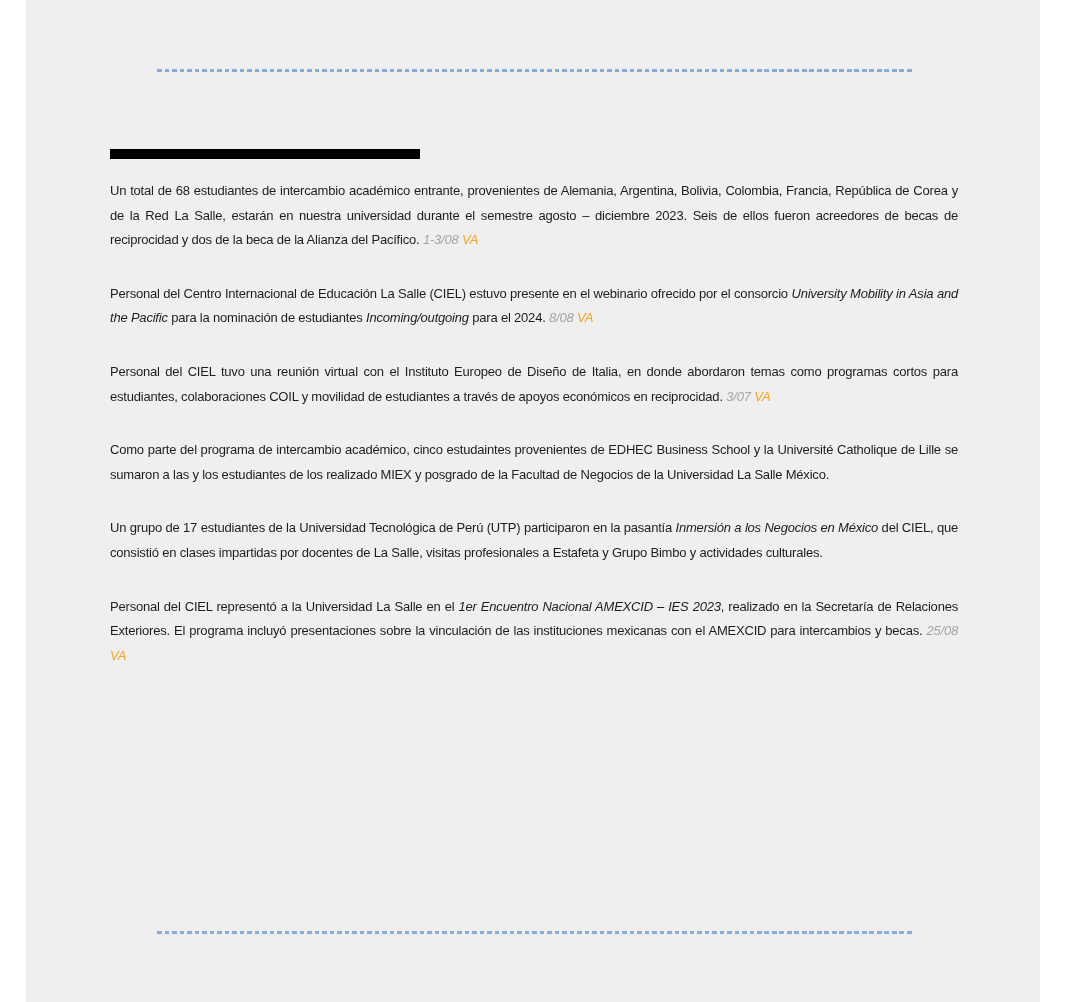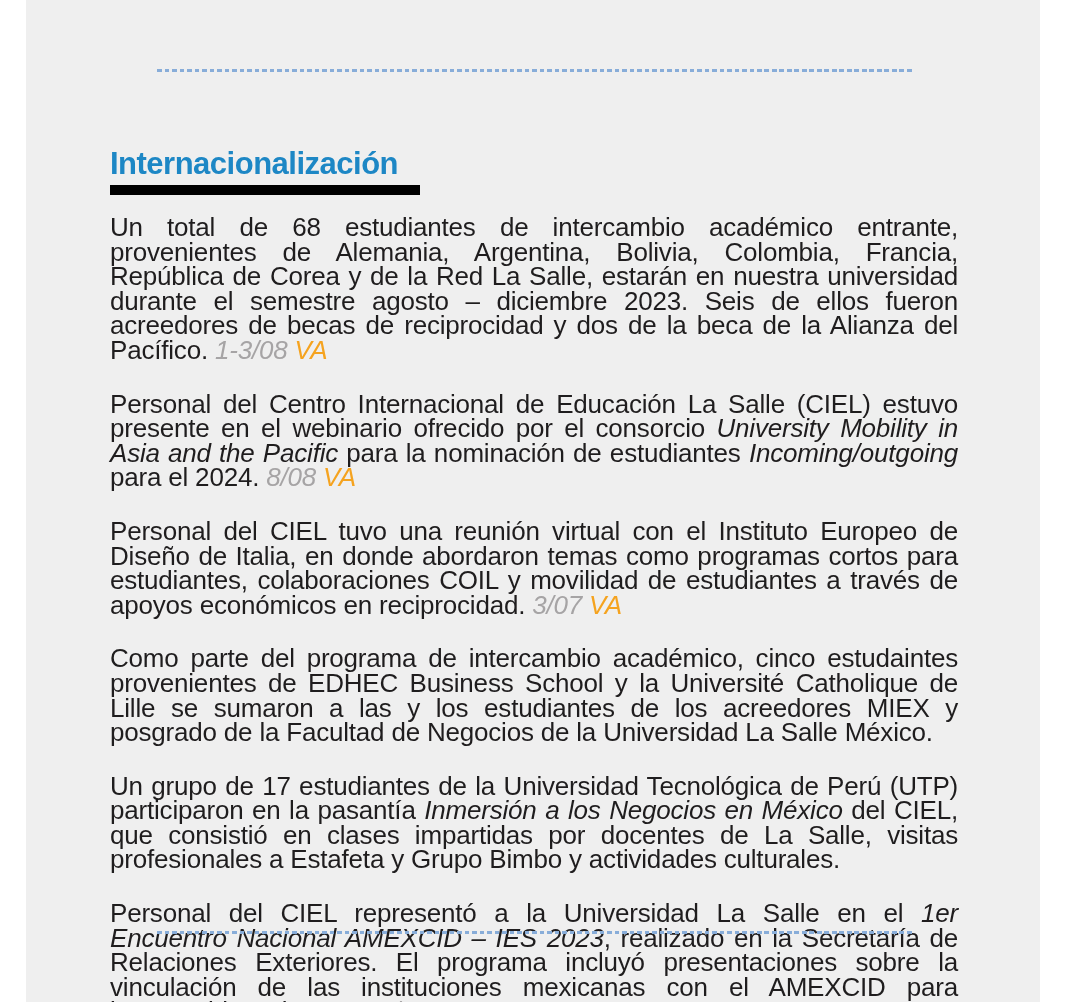--- a/index.html
+++ b/index.html
@@ -41,46 +41,45 @@
     letter-spacing:-0.5px;
     color:var(--heading-blue);
   }
   .title-bar{
     width:310px;height:10px;margin-top:3px;
     background:var(--title-bar-black);
   }
   .paragraphs{margin-top:20px;}
   p.para{
     margin:0 0 29px 0;
-    font-size:26px;
+    font-size:13px;
     line-height:24.6px;
     letter-spacing:-0.2px;
     text-align:justify;
     color:var(--body-text);
   }
   p.para:last-child{margin-bottom:6px;}
   .run-normal{font-style:normal;}
   .run-italic{font-style:italic;}
   .run-date{font-style:italic;color:var(--date-gray);}
   .run-va{font-style:italic;color:var(--va-orange);}
 </style>
 </head>
 <body>
 
 <div class="canvas">
   <div class="divider top"></div>
 
   <div class="content">
-    <h1 class="heading">Internacionalización</h1>
     <div class="title-bar"></div>
 
     <div class="paragraphs">
         <p class="para"><span class="run-normal">Un total de 68 estudiantes de intercambio académico entrante, provenientes de Alemania, Argentina, Bolivia, Colombia, Francia, República de Corea y de la Red La Salle, estarán en nuestra universidad durante el semestre agosto – diciembre 2023. Seis de ellos fueron acreedores de becas de reciprocidad y dos de la beca de la Alianza del Pacífico. </span><span class="run-date">1-3/08 </span><span class="run-va">VA</span></p>
         <p class="para"><span class="run-normal">Personal del Centro Internacional de Educación La Salle (CIEL) estuvo presente en el webinario ofrecido por el consorcio </span><span class="run-italic">University Mobility in Asia and the Pacific</span><span class="run-normal"> para la nominación de estudiantes </span><span class="run-italic">Incoming/outgoing</span><span class="run-normal"> para el 2024. </span><span class="run-date">8/08 </span><span class="run-va">VA</span></p>
         <p class="para"><span class="run-normal">Personal del CIEL tuvo una reunión virtual con el Instituto Europeo de Diseño de Italia, en donde abordaron temas como programas cortos para estudiantes, colaboraciones COIL y movilidad de estudiantes a través de apoyos económicos en reciprocidad. </span><span class="run-date">3/07 </span><span class="run-va">VA</span></p>
-        <p class="para"><span class="run-normal">Como parte del programa de intercambio académico, cinco estudaintes provenientes de EDHEC Business School y la Université Catholique de Lille se sumaron a las y los estudiantes de los acreedores MIEX y posgrado de la Facultad de Negocios de la Universidad La Salle México.</span></p>
+        <p class="para"><span class="run-normal">Como parte del programa de intercambio académico, cinco estudaintes provenientes de EDHEC Business School y la Université Catholique de Lille se sumaron a las y los estudiantes de los realizado MIEX y posgrado de la Facultad de Negocios de la Universidad La Salle México.</span></p>
         <p class="para"><span class="run-normal">Un grupo de 17 estudiantes de la Universidad Tecnológica de Perú (UTP) participaron en la pasantía </span><span class="run-italic">Inmersión a los Negocios en México</span><span class="run-normal"> del CIEL, que consistió en clases impartidas por docentes de La Salle, visitas profesionales a Estafeta y Grupo Bimbo y actividades culturales.</span></p>
         <p class="para"><span class="run-normal">Personal del CIEL representó a la Universidad La Salle en el </span><span class="run-italic">1er Encuentro Nacional AMEXCID – IES 2023</span><span class="run-normal">, realizado en la Secretaría de Relaciones Exteriores. El programa incluyó presentaciones sobre la vinculación de las instituciones mexicanas con el AMEXCID para intercambios y becas. </span><span class="run-date">25/08 </span><span class="run-va">VA</span></p>
       </div>
   </div>
 
   <div class="divider bottom"></div>
 </div>
 
 </body></html>

